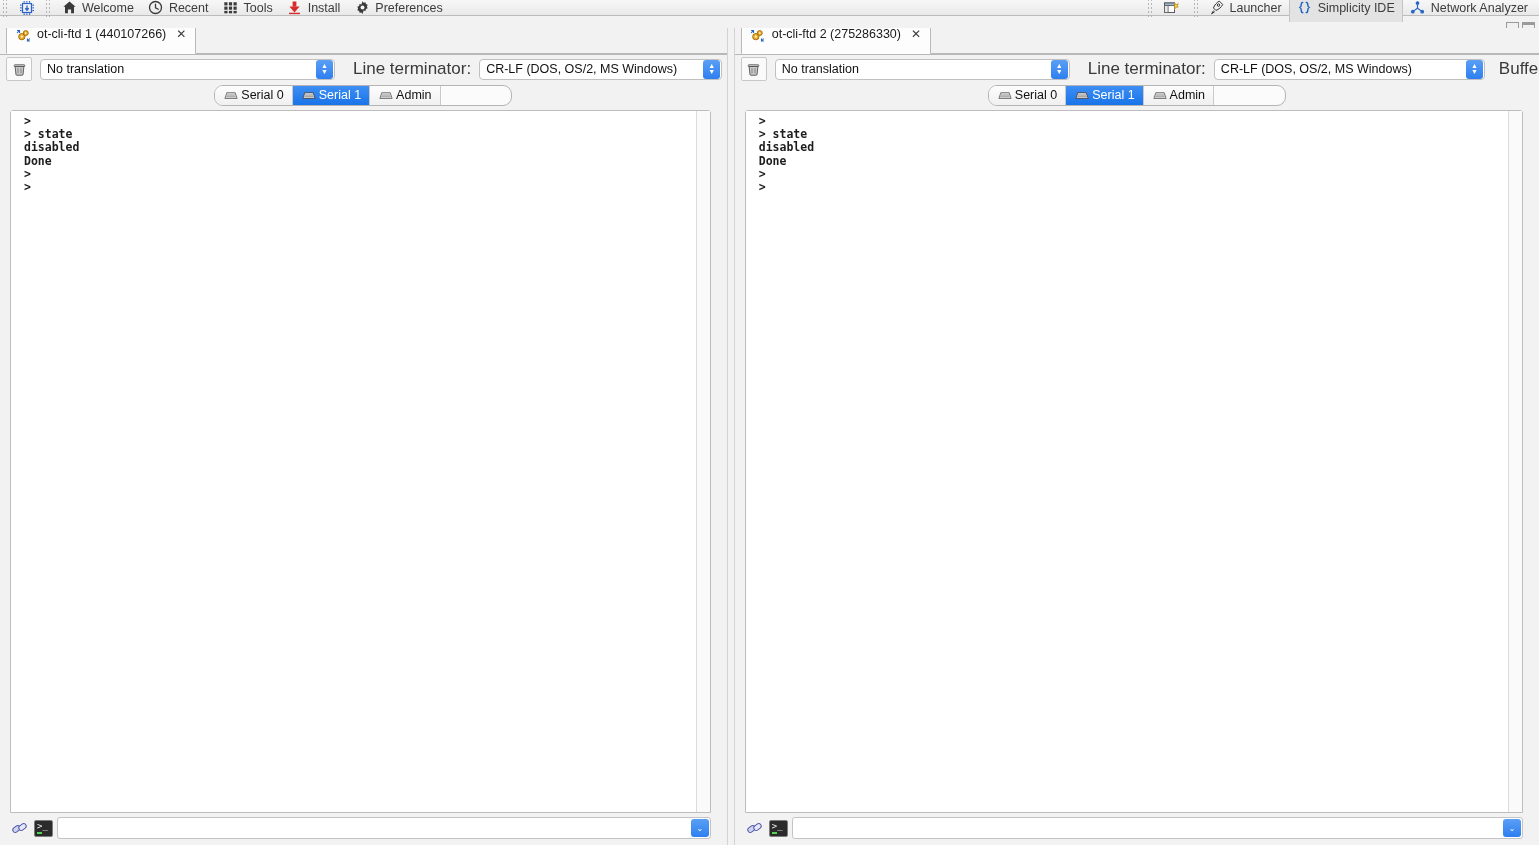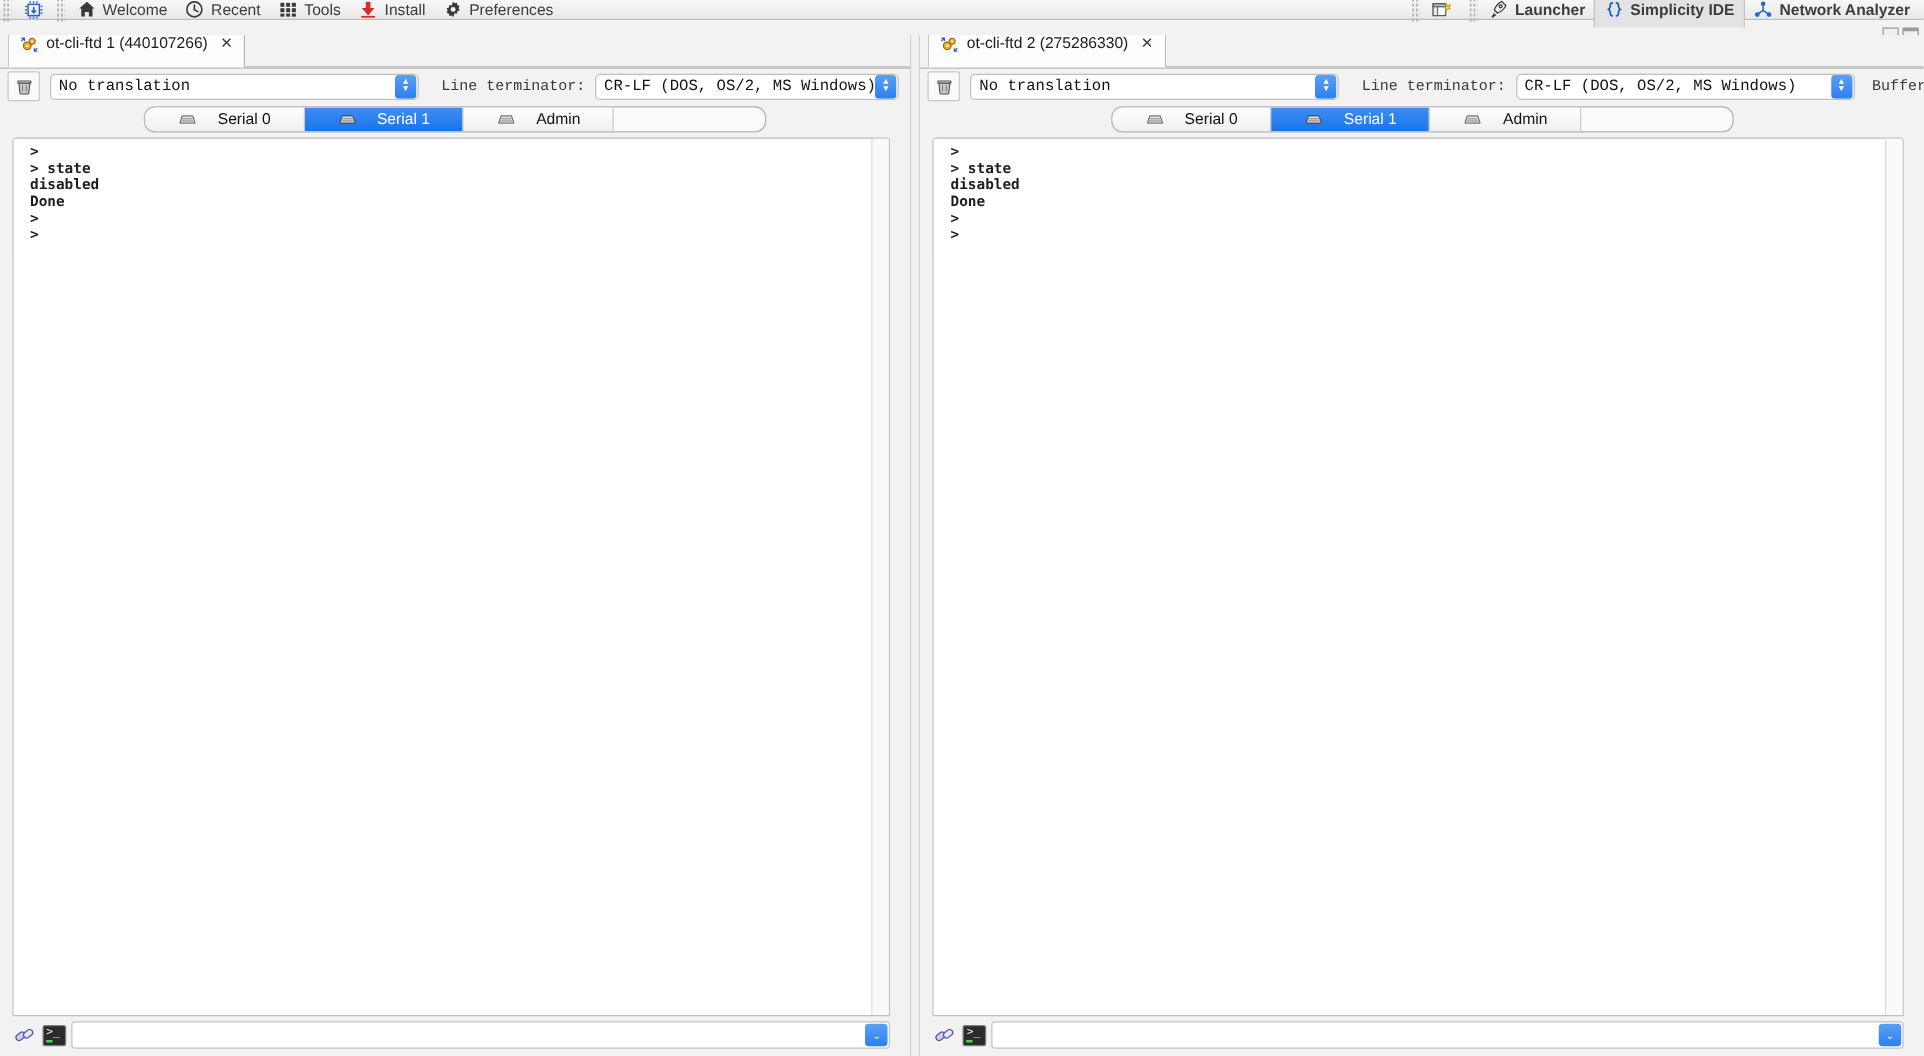--- a/index.html
+++ b/index.html
@@ -14,21 +14,21 @@
   
   .toolbar{
     position:relative;
     height:16px;
     background:linear-gradient(#f7f7f7,#e9e9e9);
     border-bottom:1px solid #bcbcbc;
     display:flex;align-items:center;
     box-sizing:border-box;
   }
   .tb-left{display:flex;align-items:center;height:100%;padding-left:0px;}
-  .tb-right{display:flex;align-items:center;height:100%;margin-left:auto;padding-right:4px;font-weight:bold;}
+  .tb-right{display:flex;align-items:center;height:100%;margin-left:auto;padding-right:4px;}
   .grip{
     width:7px;height:20px;margin:0 2px;
     background-image:radial-gradient(#aaa 40%, transparent 41%);
     background-size:3px 4px;
     opacity:.85;
   }
   .tb-item{
     display:flex;align-items:center;gap:5px;
     height:24px;padding:0 7px;cursor:default;
     color:#3c3c3c;font-size:12.5px;white-space:nowrap;
@@ -94,21 +94,20 @@
   .tabfill{flex:1;height:26px;border-bottom:1px solid #b8b8b8;}
 
   
   .ctlrow{
     height:28px;display:flex;align-items:center;gap:0;
     padding:3px 0 3px 6px;
     box-sizing:border-box;
     background:#f2f2f2;
     white-space:nowrap;
     overflow:hidden;
-    font-family:Liberation Mono, monospace;
   }
   .iconbtn{
     width:24px;height:22px;
     border:1px solid #c8c8c8;background:#fafafa;border-radius:2px;
     display:flex;align-items:center;justify-content:center;
     flex:0 0 auto;
   }
   .combo{
     height:21px;
     border:1px solid #c0c0c0;border-radius:4px;
@@ -120,35 +119,35 @@
   }
   .combo .cval{padding:0 6px;font-size:12.5px;color:#111;flex:1;overflow:hidden;}
   .combo .carr{
     width:17px;height:19px;margin:0px 1px 0 0;
     background:linear-gradient(#5a9ff5,#2d7ff0);
     border-radius:3px;
     display:flex;flex-direction:column;align-items:center;justify-content:center;
     color:#fff;font-size:7px;line-height:6px;
     flex:0 0 auto;
   }
-  .lbl{font-size:12px;color:#3a3a3a;padding:0 8px;flex:0 0 auto;}
+  .lbl{font-size:17px;color:#3a3a3a;padding:0 8px;flex:0 0 auto;}
 
   
   .stabrow{
     height:22px;display:flex;justify-content:center;align-items:center;
     margin-top:1px;
   }
   .stabs{
     display:flex;height:19px;
     border:1px solid #b4b4b4;border-radius:9px;
     background:#fbfbfb;overflow:hidden;
   }
   .stab{
-    display:flex;align-items:center;gap:16px;
-    padding:0 26px;height:100%;
+    display:flex;align-items:center;gap:2px;
+    padding:0 8px;height:100%;
     font-size:12.5px;color:#111;
     border-right:1px solid #c9c9c9;
     background:linear-gradient(#fdfdfd,#f0f0f0);
   }
   .stab:last-child{border-right:none;margin-top:48px;}
   .stab.active{
     background:linear-gradient(#3e8ef4,#1874e8);
     color:#fff;
   }
 

